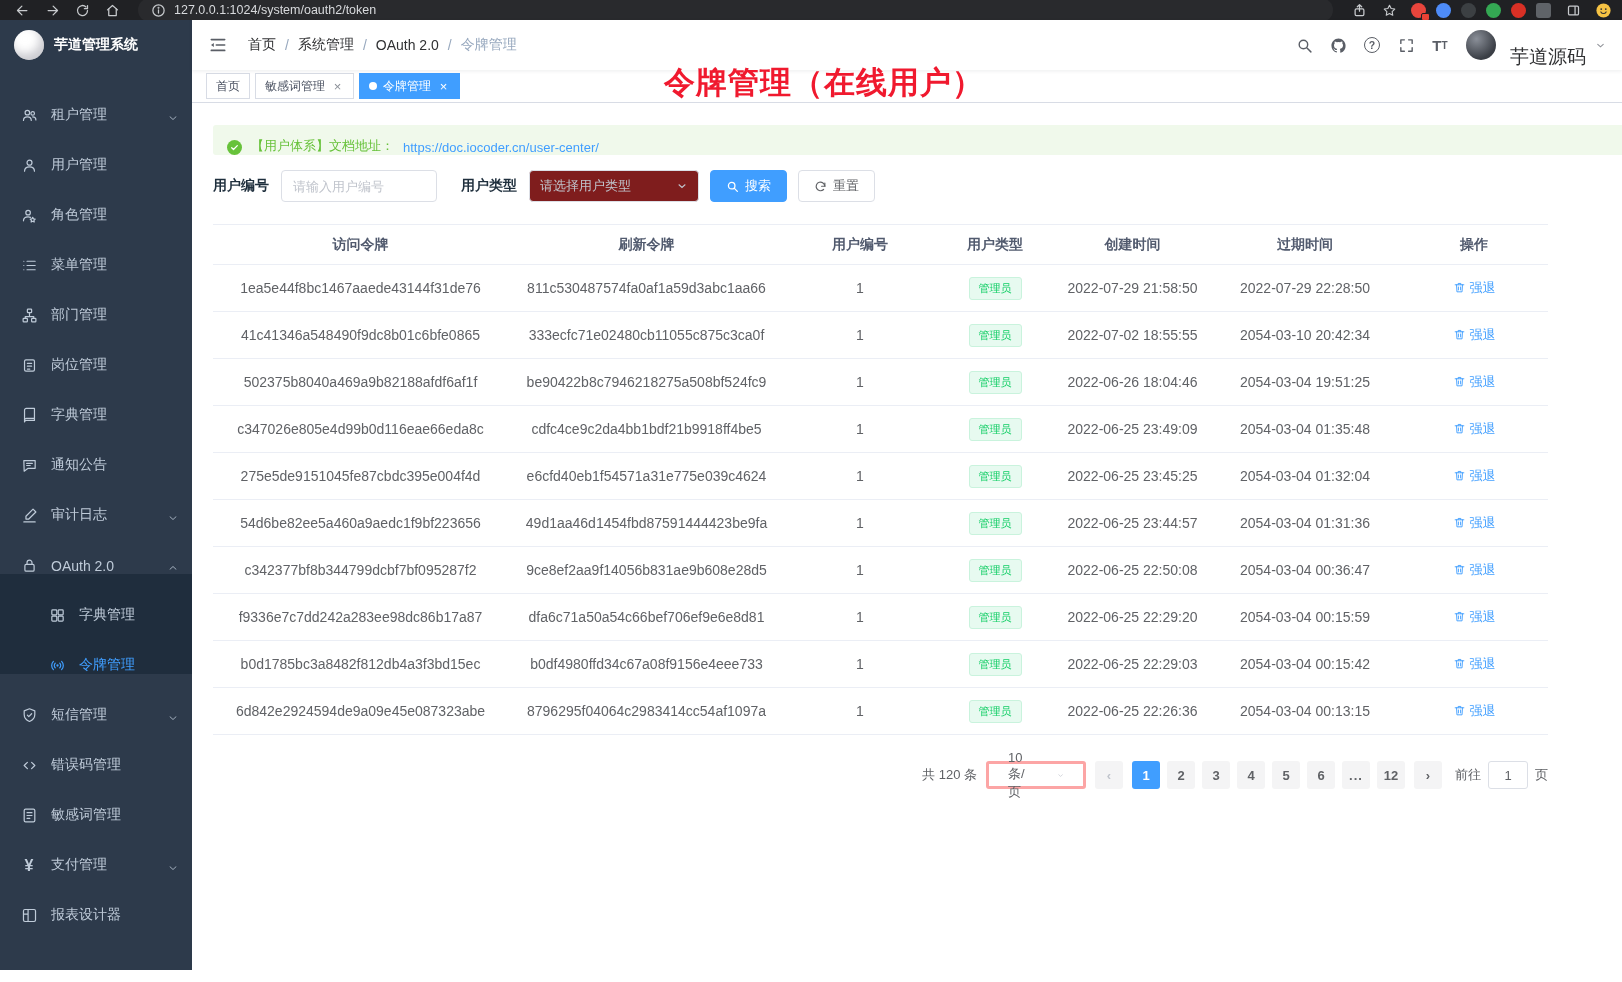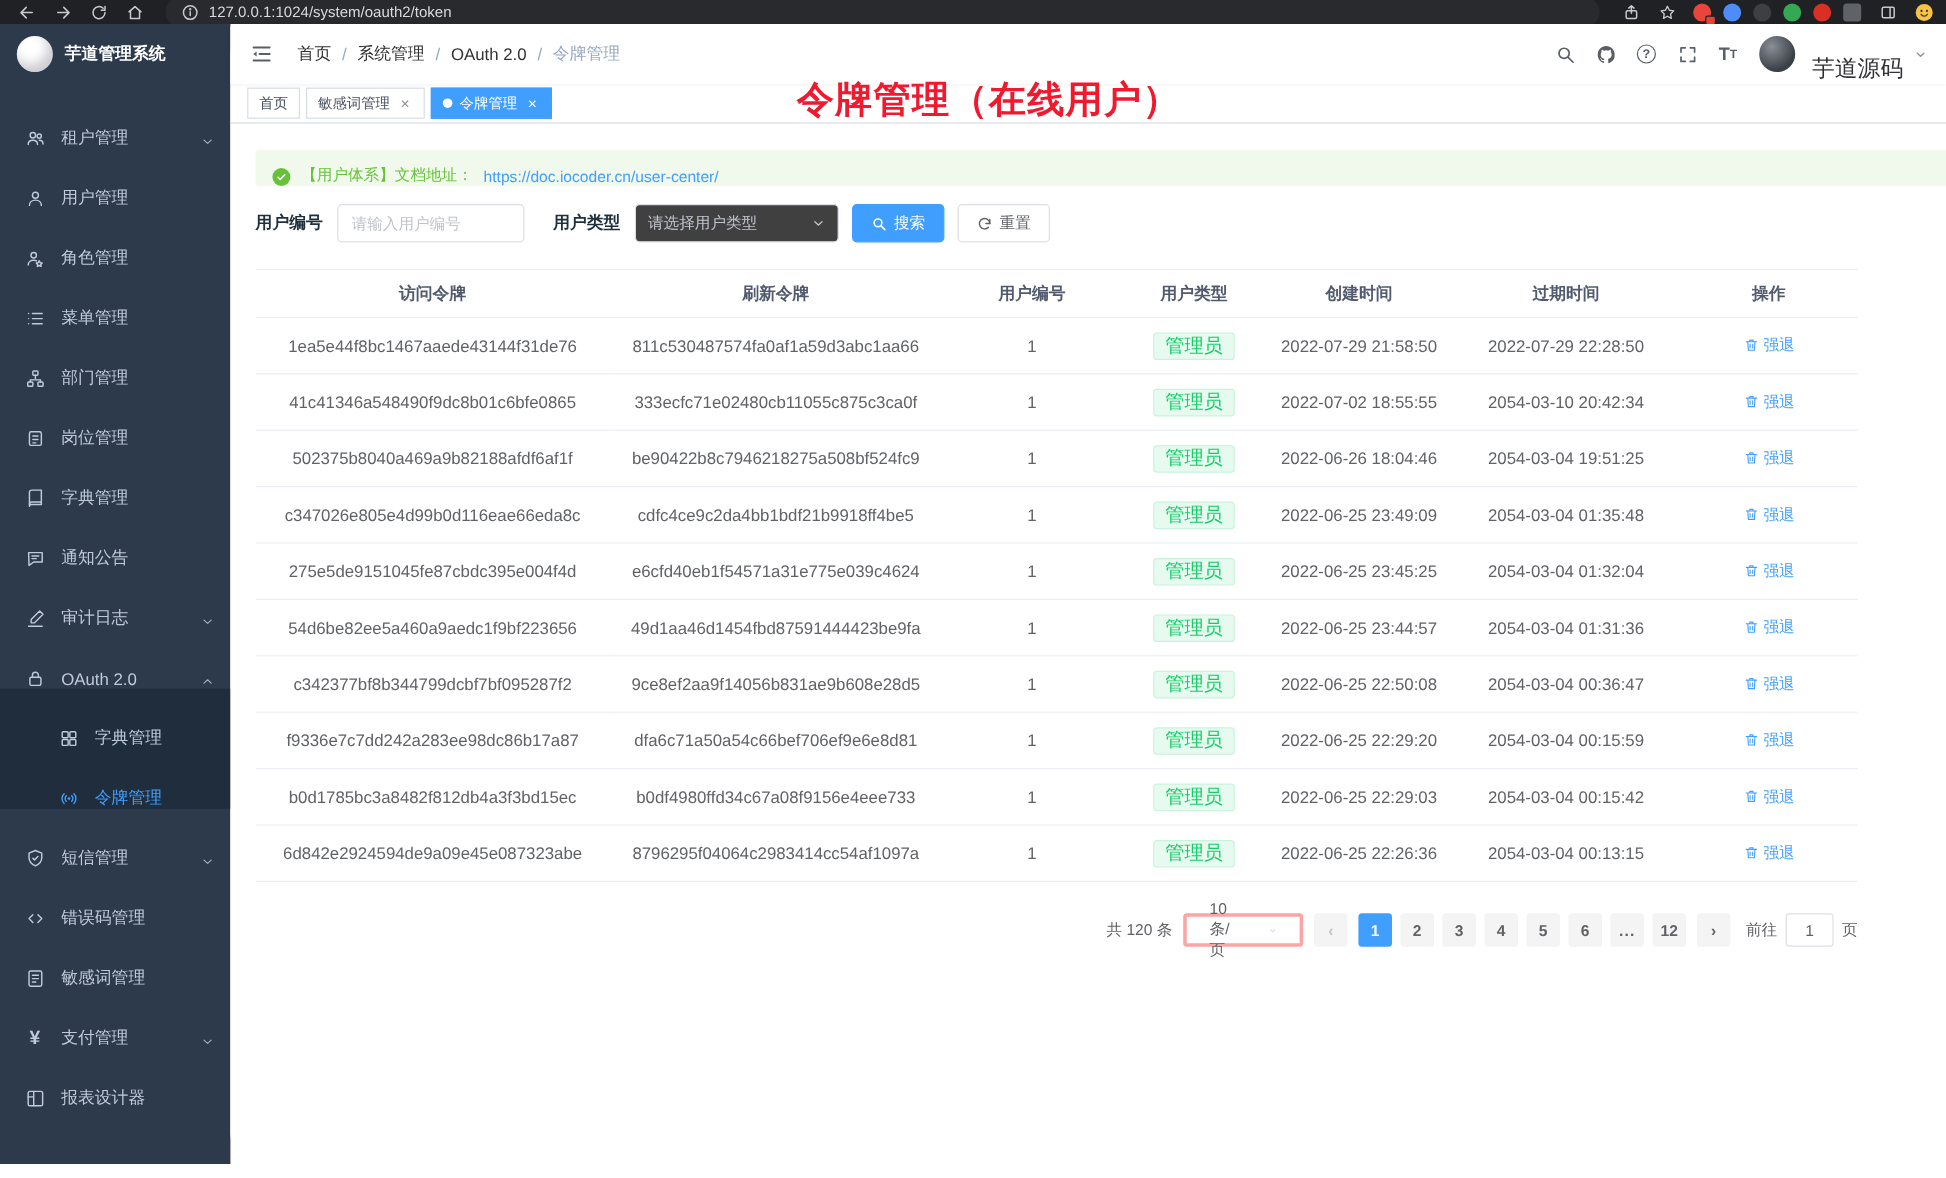--- a/index.html
+++ b/index.html
@@ -75,31 +75,31 @@
   .alert-check{width:15px;height:15px;border-radius:50%;background:#67c23a;display:flex;align-items:center;justify-content:center;flex-shrink:0;}
   .alert-check svg{width:9px;height:9px;}
   .alert-link{color:var(--primary);text-decoration:none;cursor:pointer;}
   .alert-close{position:absolute;right:12px;color:#c0c4cc;font-size:16px;cursor:pointer;line-height:1;}
 
   .filters{margin-top:15px;display:flex;align-items:center;font-size:14px;}
   .flabel{font-weight:700;color:#1f2f3d;margin-right:12px;white-space:nowrap;}
   .flabel.second{margin-left:24px;}
   .finput{width:156px;height:32px;border:1px solid #dcdfe6;border-radius:4px;padding:0 11px;font-size:13px;color:#606266;outline:none;font-family:inherit;}
   .finput::placeholder{color:#c0c4cc;}
-  .fsel{width:170px;height:32px;border:1px solid #dcdfe6;border-radius:4px;display:flex;align-items:center;justify-content:space-between;padding:0 10px;color:#c0c4cc;font-size:13px;cursor:pointer;background:#404040;}
+  .fsel{width:170px;height:32px;border:1px solid #dcdfe6;border-radius:4px;display:flex;align-items:center;justify-content:space-between;padding:0 10px;color:#c0c4cc;font-size:13px;cursor:pointer;background:#7f1d1d;}
   .fsel svg{width:12px;height:12px;color:#c0c4cc;}
   .btn{height:32px;display:inline-flex;align-items:center;gap:6px;padding:0 15px;border-radius:4px;border:1px solid #dcdfe6;background:#fff;color:#606266;font-size:13px;cursor:pointer;font-family:inherit;margin-left:11px;}
   .btn svg{width:13px;height:13px;}
   .btn.primary{background:var(--primary);border-color:var(--primary);color:#fff;}
 
   .table-wrap{margin-top:22px;}
   table{width:1335px;border-collapse:collapse;table-layout:fixed;}
   th{height:40px;font-size:14px;color:#515a6e;font-weight:700;text-align:center;border-top:1px solid #ebeef5;border-bottom:1px solid #ebeef5;white-space:nowrap;}
   td{height:47px;font-size:14px;color:#606266;text-align:center;border-bottom:1px solid #ebeef5;white-space:nowrap;overflow:hidden;}
-  .tag{display:inline-block;padding:2px 9px;font-size:16px;border-radius:3px;color:var(--success);background:#e7faf0;border:1px solid #c9f3dd;line-height:17px;}
+  .tag{display:inline-block;padding:2px 9px;font-size:11px;border-radius:3px;color:var(--success);background:#e7faf0;border:1px solid #c9f3dd;line-height:17px;}
   .action-link{color:var(--primary);font-size:13px;display:inline-flex;align-items:center;gap:4px;cursor:pointer;}
   .action-link svg.si{width:13px;height:13px;}
 
   .pagination{margin-top:26px;width:1335px;display:flex;align-items:center;justify-content:flex-end;gap:9px;font-size:13px;color:#606266;}
   .psize{width:100px;height:28px;border:3px solid #fca5a5;border-radius:3px;display:flex;align-items:center;justify-content:space-between;padding:0 19px;cursor:pointer;color:#606266;gap:20px;}
   .psize svg{width:11px;height:11px;color:#c0c4cc;}
   #pages{display:inline-flex;gap:7px;}
   .page{min-width:28px;height:28px;padding:0 4px;border:none;border-radius:3px;background:#f4f4f5;color:#606266;font-size:13px;display:inline-flex;align-items:center;justify-content:center;cursor:pointer;font-family:inherit;font-weight:600;}
   .page.active{background:var(--primary);color:#fff;}
   .page.prev{color:#c0c4cc;}

